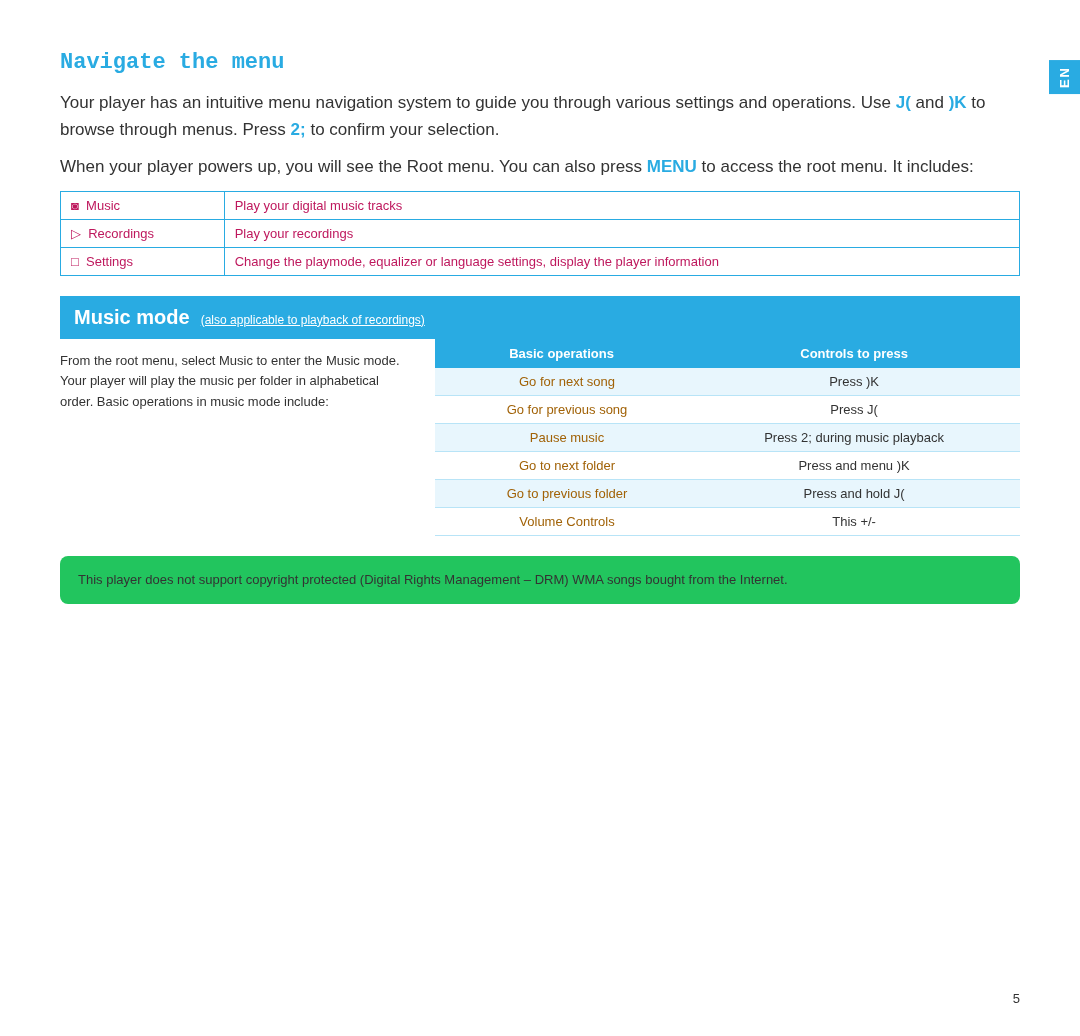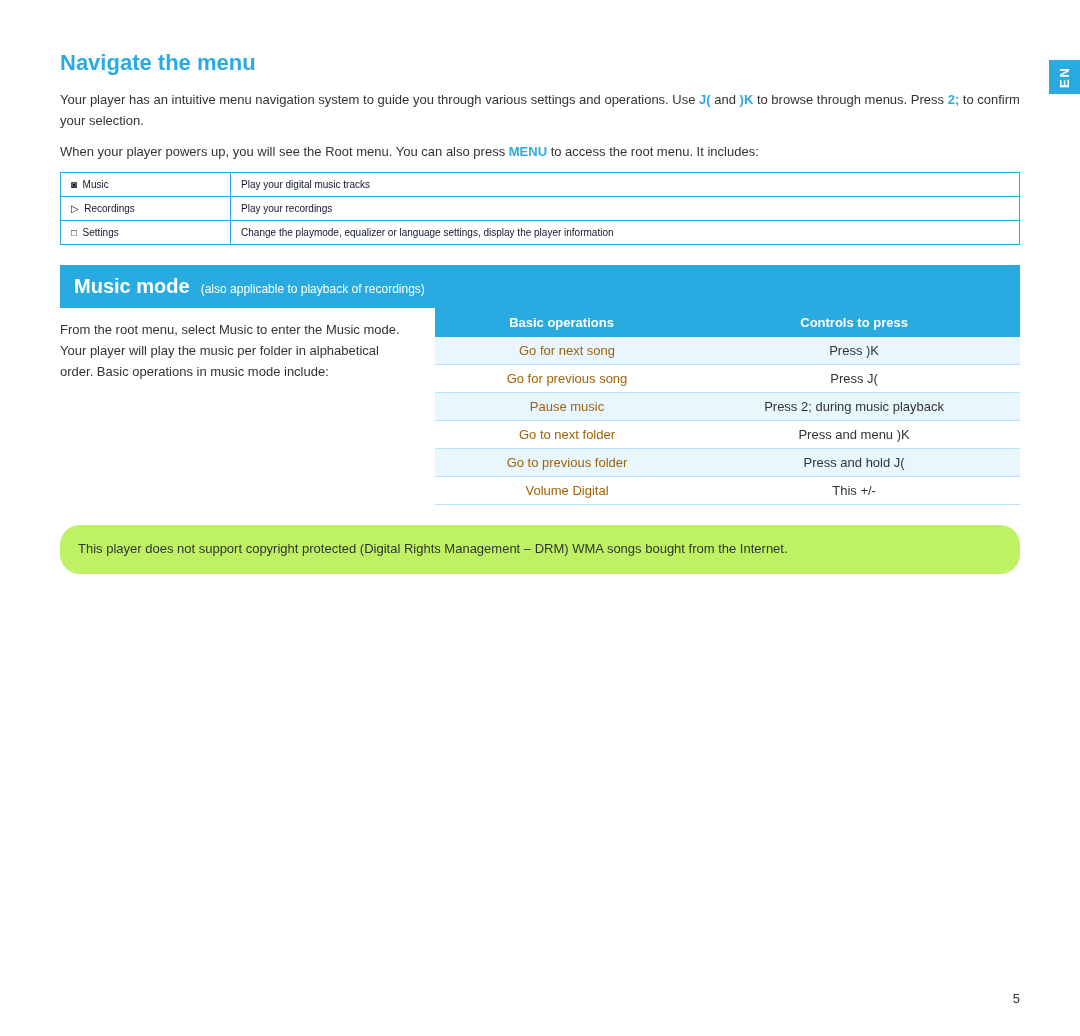--- a/index.html
+++ b/index.html
@@ -43,26 +43,26 @@
       font-size: 13px;
       color: #333;
     }
 
     
     .section-title {
       color: #29abe2;
       font-size: 22px;
       font-weight: bold;
       margin-bottom: 14px;
-      font-family: Liberation Sans, sans-serif;
+      font-family: Liberation Mono, monospace;
     }
 
     
     .body-text {
-      font-size: 13px;
+      font-size: 17px;
       color: #333;
       line-height: 1.6;
       margin-bottom: 10px;
     }
 
     .highlight-blue {
       color: #29abe2;
       font-weight: bold;
     }
 
@@ -71,22 +71,22 @@
       border: 1px solid #29abe2;
       border-collapse: collapse;
       width: 100%;
       margin-bottom: 20px;
       margin-top: 6px;
     }
 
     .menu-table td {
       border: 1px solid #29abe2;
       padding: 6px 10px;
-      font-size: 10px;
-      color: #0f172a;
+      font-size: 13px;
+      color: #be185d;
       vertical-align: middle;
       margin-top: 20px;
     }
 
     .menu-icon {
       font-size: 13px;
       color: #333;
       white-space: nowrap;
     }
 
@@ -96,20 +96,21 @@
       color: white;
       padding: 10px 14px;
       font-size: 20px;
       font-weight: bold;
       margin-bottom: 0;
     }
 
     .music-mode-header span.small-text {
       font-size: 12px;
       font-weight: normal;
+      text-decoration: underline;
     }
 
     .music-mode-body {
       display: flex;
       gap: 16px;
       margin-bottom: 16px;
     }
 
     .music-mode-left {
       width: 38%;
@@ -156,22 +157,22 @@
       color: #a16207;
       padding-left: 23px;
     }
 
     .ops-table .data-row td:last-child {
       color: #333;
     }
 
     
     .info-box {
-      background: #bef264;
-      border-radius: 20px;
+      background: #22c55e;
+      border-radius: 8px;
       padding: 14px 18px;
       font-size: 13px;
       color: #333;
       line-height: 1.6;
       margin-top: 20px;
     }
   </style>
 </head>
 <body>
 
@@ -235,21 +236,21 @@
     </tr>
               <tr class="data-row">
       <td>Go to next folder</td>
       <td>Press and menu )K</td>
     </tr>
               <tr class="data-row">
       <td>Go to previous folder</td>
       <td>Press and hold J(</td>
     </tr>
               <tr class="data-row">
-      <td>Volume Digital</td>
+      <td>Volume Controls</td>
       <td>This +/-</td>
     </tr>
             </tbody>
         </table>
       </div>
     </div>
   </div>
 
   <div class="info-box">This player does not support copyright protected (Digital Rights Management – DRM) WMA songs bought from the Internet.</div>
 

